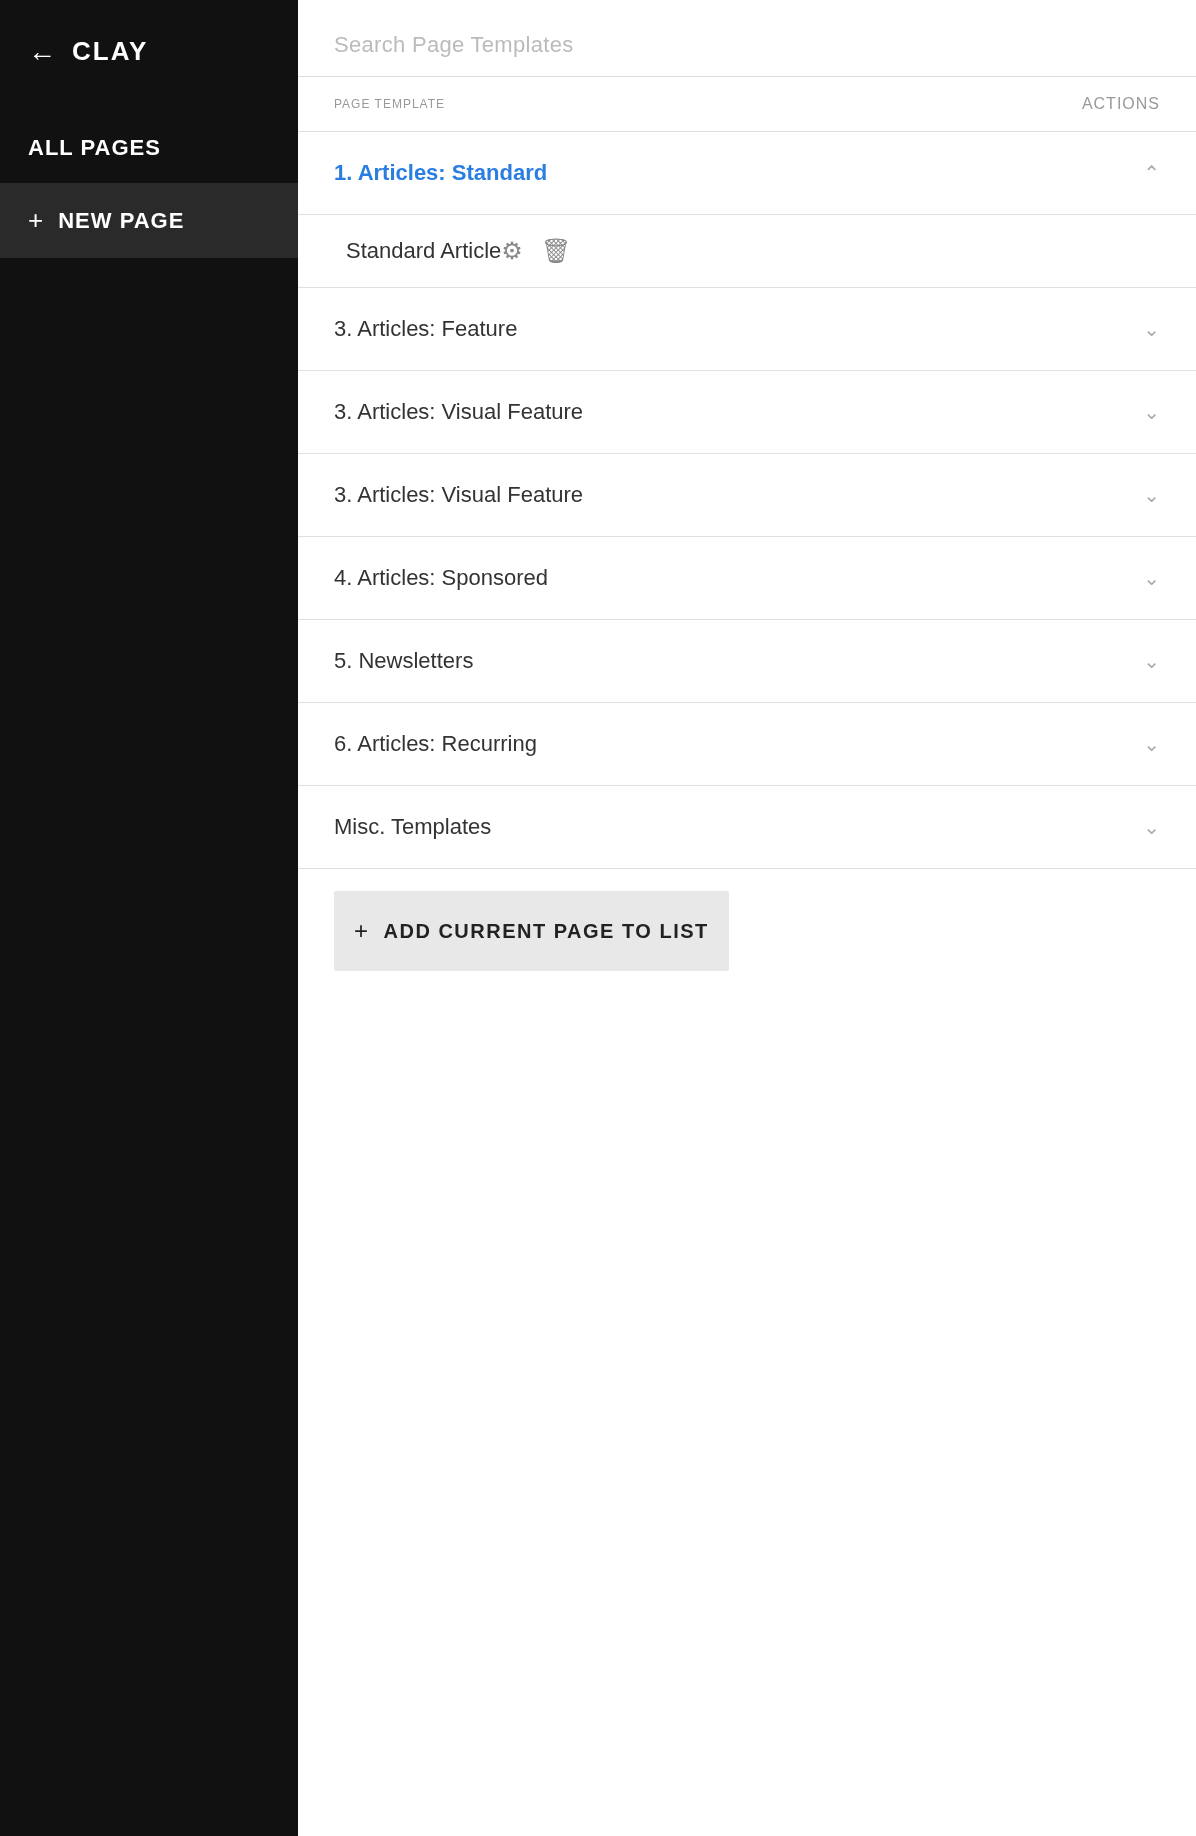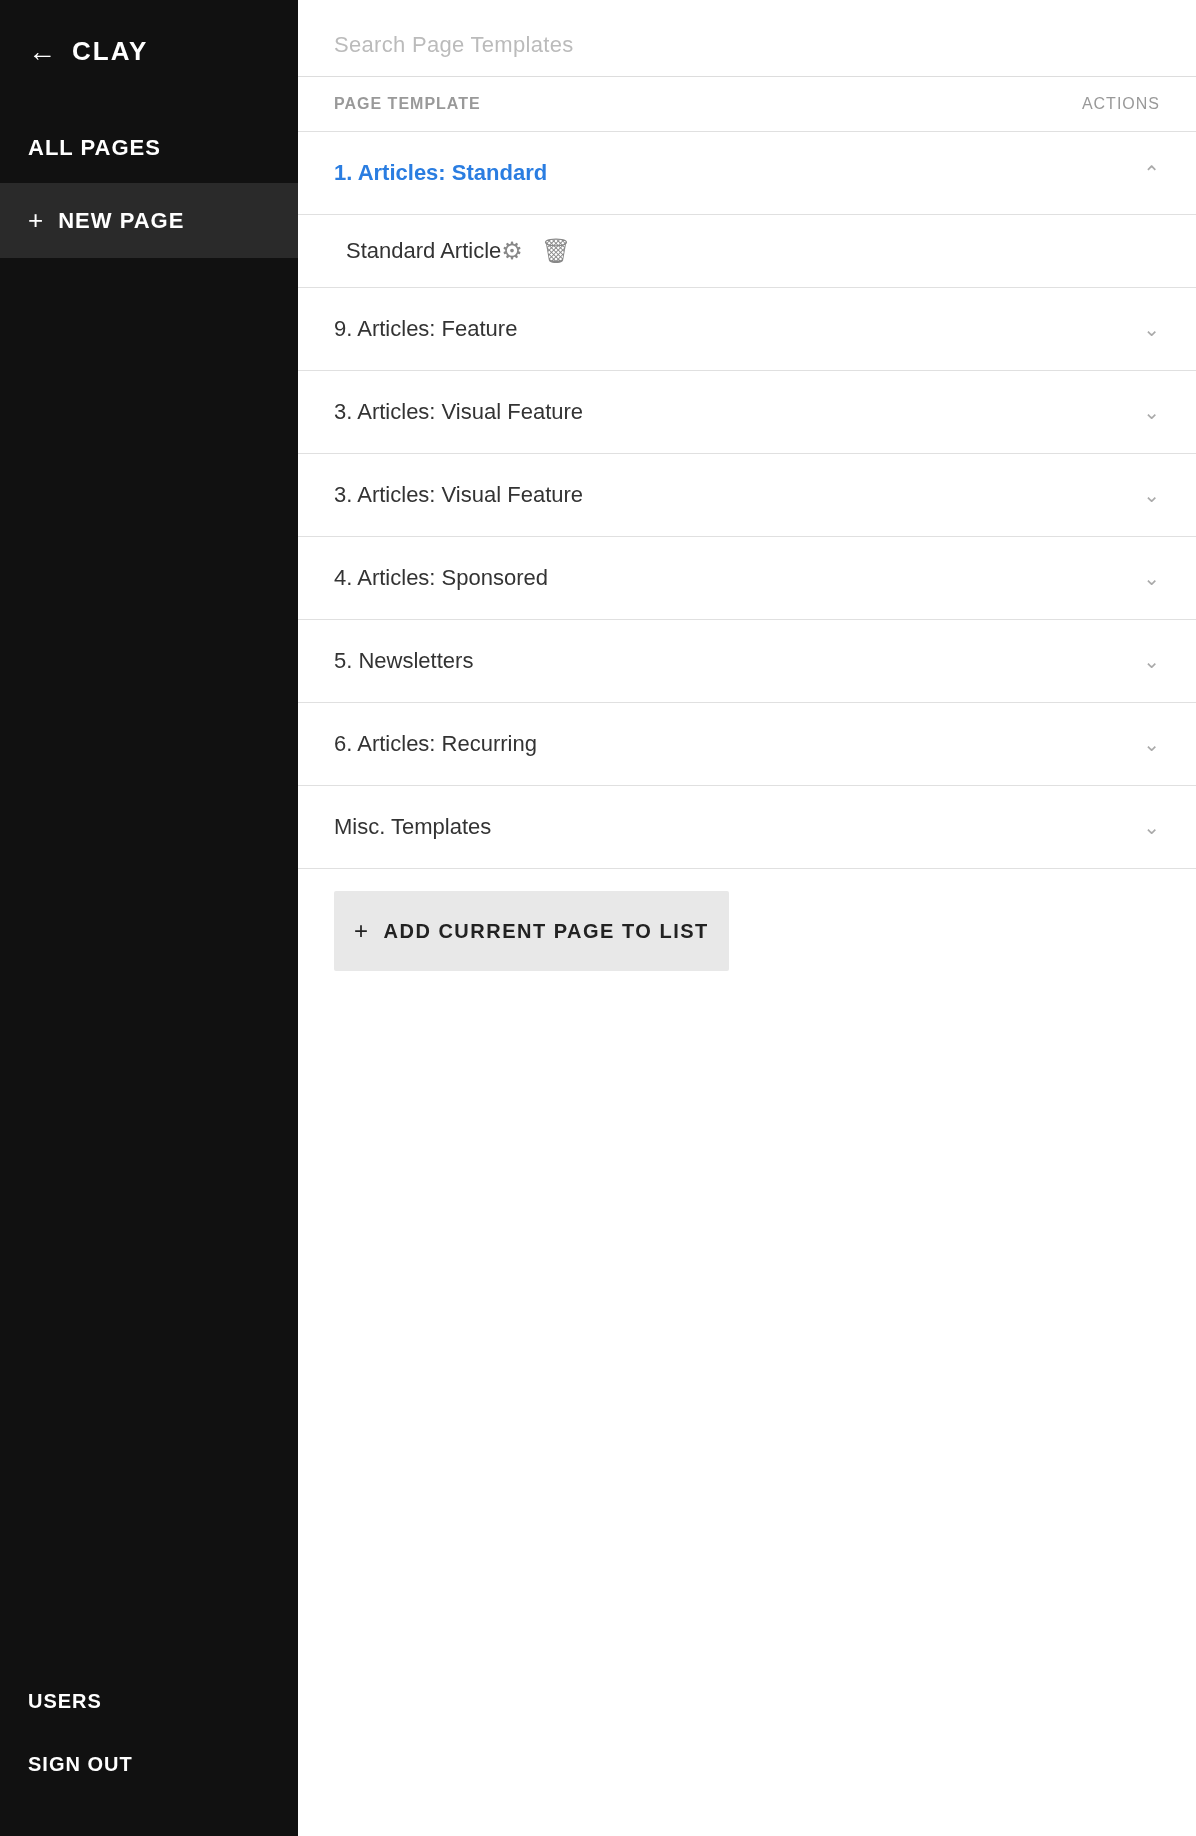--- a/index.html
+++ b/index.html
@@ -128,22 +128,22 @@
     .table-header {
       display: flex;
       justify-content: space-between;
       align-items: center;
       padding: 18px 36px;
       border-bottom: 1.5px solid #e0e0e0;
       background: #fff;
     }
 
     .table-header-page {
-      font-size: 16px;
-      font-weight: 700;
+      font-size: 12px;
+      font-weight: 400;
       color: #999;
       letter-spacing: 1px;
       text-transform: uppercase;
     }
 
     .table-header-actions {
       font-size: 16px;
       font-weight: 400;
       color: #999;
       letter-spacing: 1px;
@@ -245,24 +245,20 @@
   </div>
 
   <div class="sidebar-nav">
     <div class="sidebar-nav-item">ALL PAGES</div>
     <div class="sidebar-new-page">
       <span class="plus-icon">+</span>
       <span>NEW PAGE</span>
     </div>
   </div>
 
-  <div class="sidebar-footer">
-    <div class="sidebar-footer-item">USERS</div>
-    <div class="sidebar-footer-item">SIGN OUT</div>
-  </div>
 </nav>
 
 <main class="main">
 
   <div class="search-area">
     <input class="search-input" type="text" placeholder="Search Page Templates" style="">
   </div>
 
   <div class="table-header">
     <span class="table-header-page">PAGE TEMPLATE</span>
@@ -280,21 +276,21 @@
         <span class="template-row-label">Standard Article</span>
         <div class="template-row-actions">
           <span class="action-icon">⚙</span>
           <span class="action-icon">🗑</span>
         </div>
       </div>
     </div>
 
     <div class="template-group">
       <div class="template-group-header">
-        <span class="template-group-label">9. Articles: Feature</span>
+        <span class="template-group-label">3. Articles: Feature</span>
         <span class="chevron-icon">⌄</span>
       </div>
     </div>
 
     <div class="template-group">
       <div class="template-group-header">
         <span class="template-group-label">3. Articles: Visual Feature</span>
         <span class="chevron-icon">⌄</span>
       </div>
     </div>

